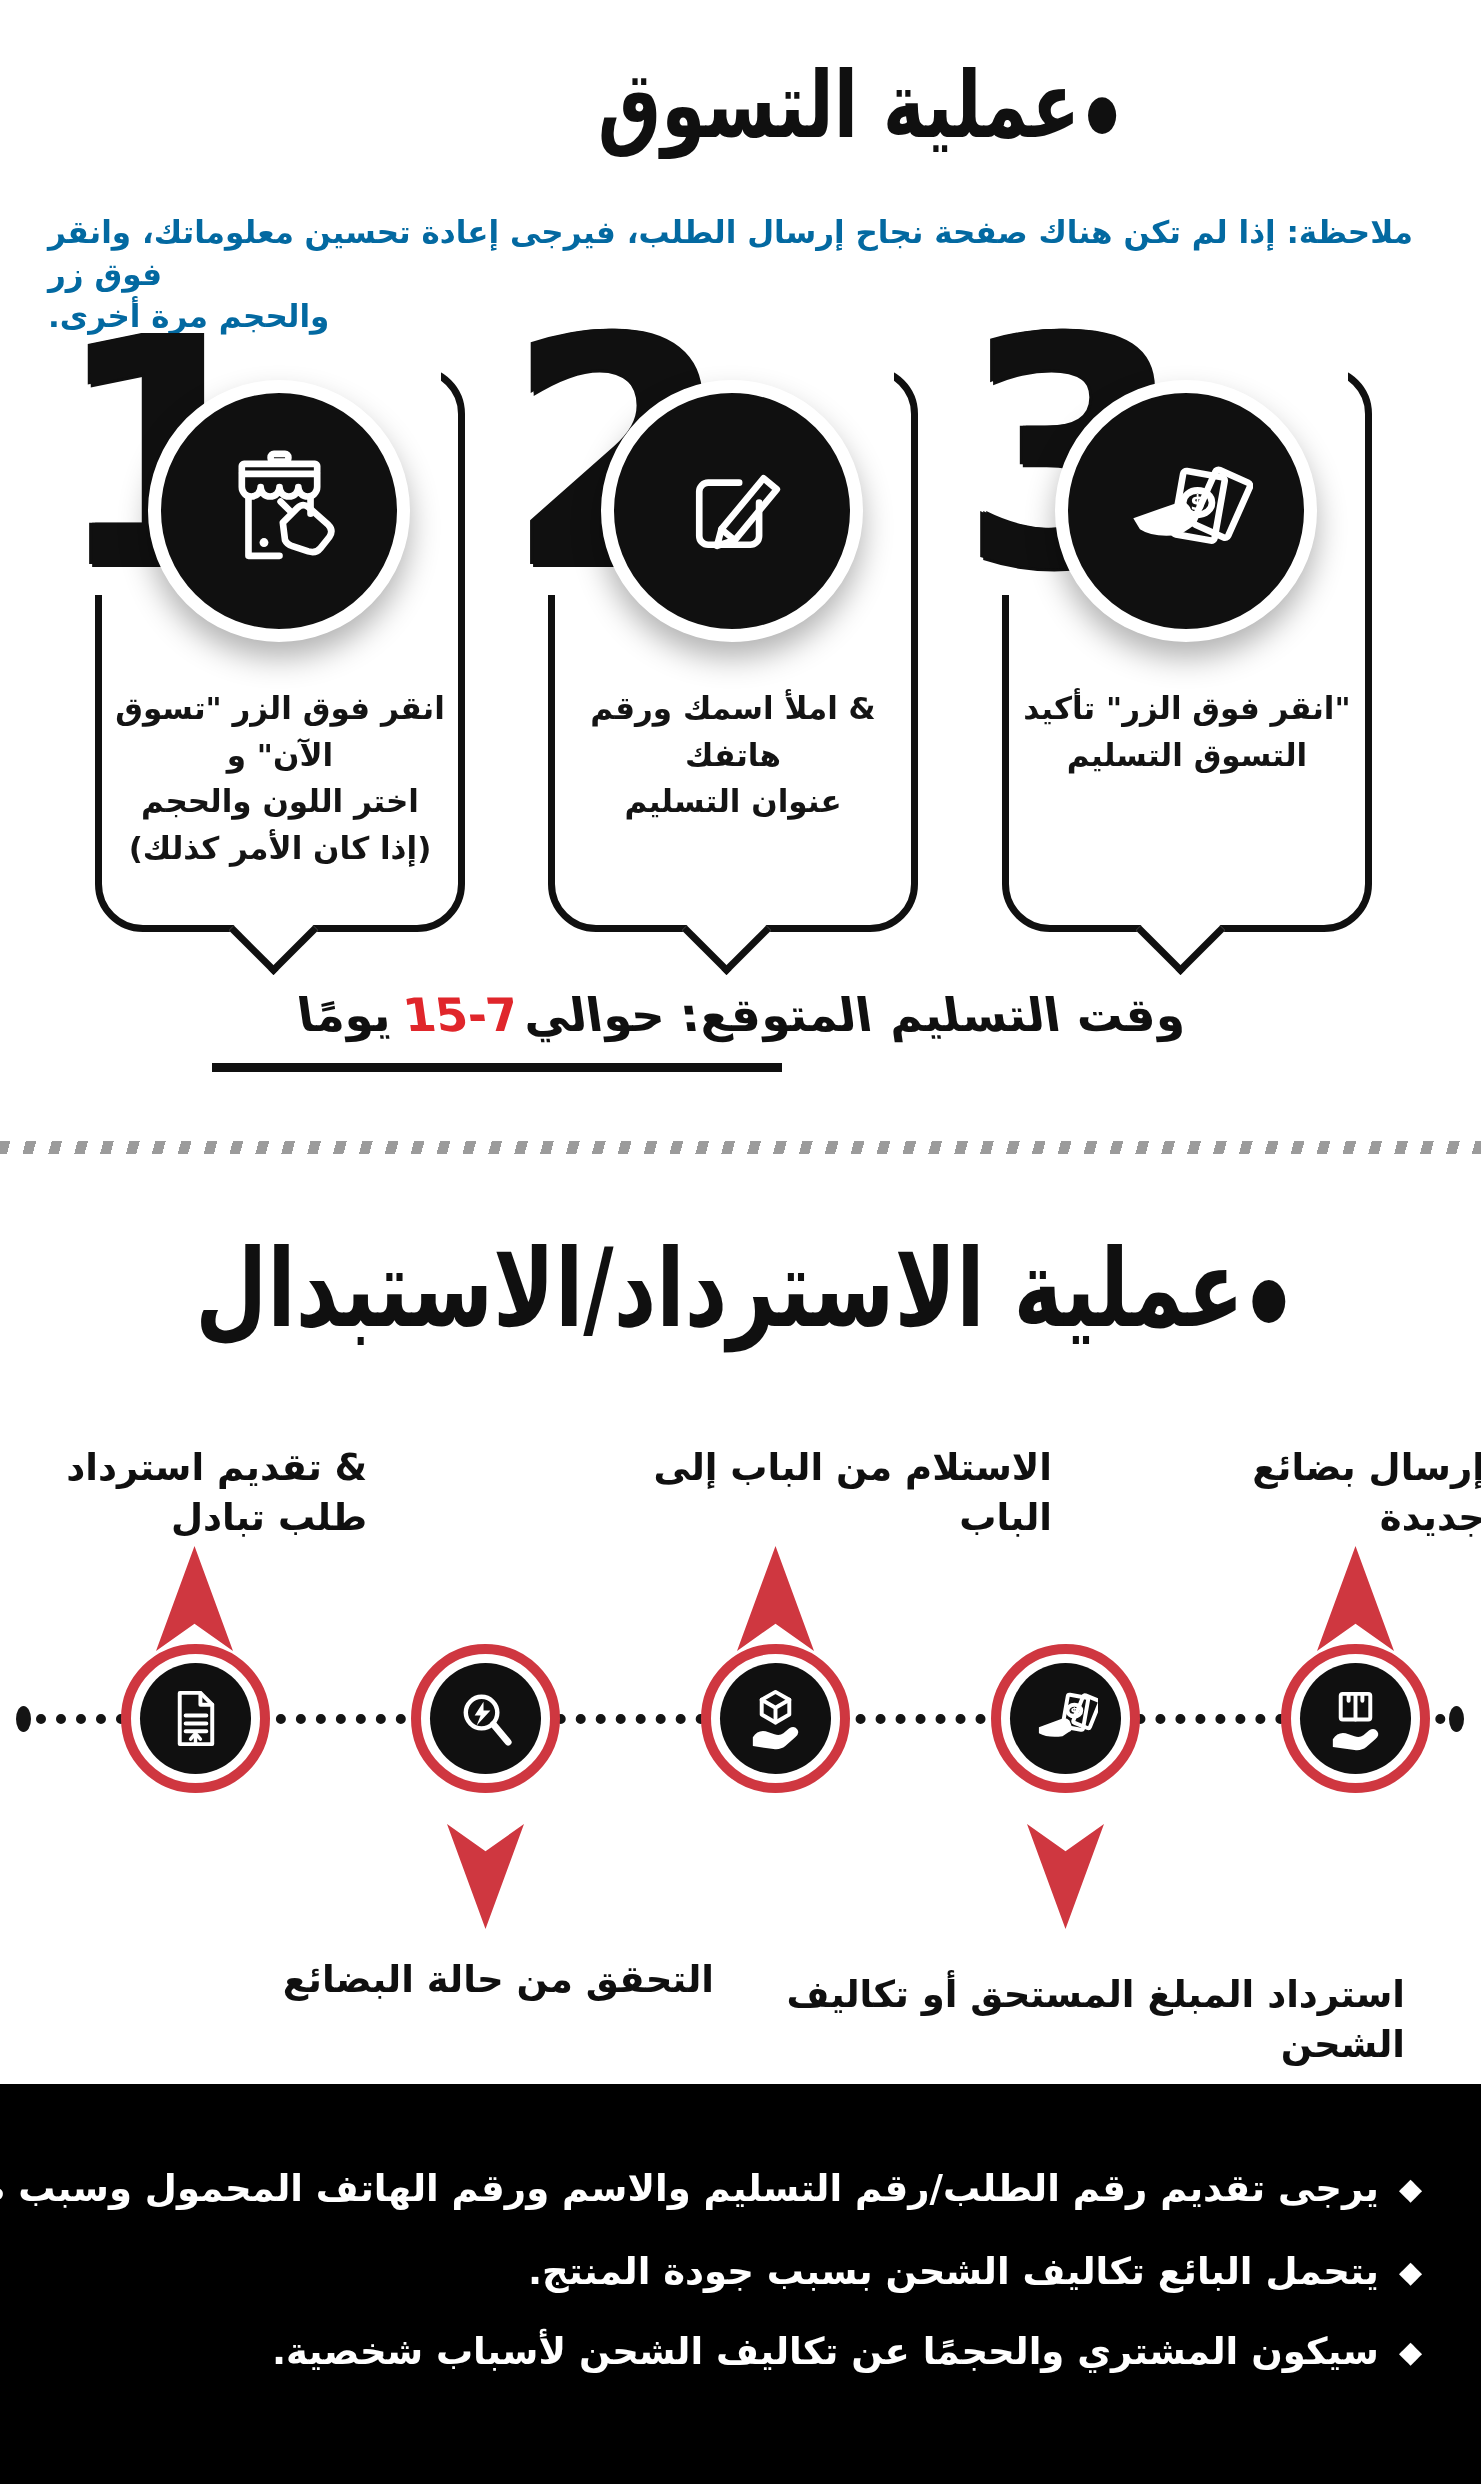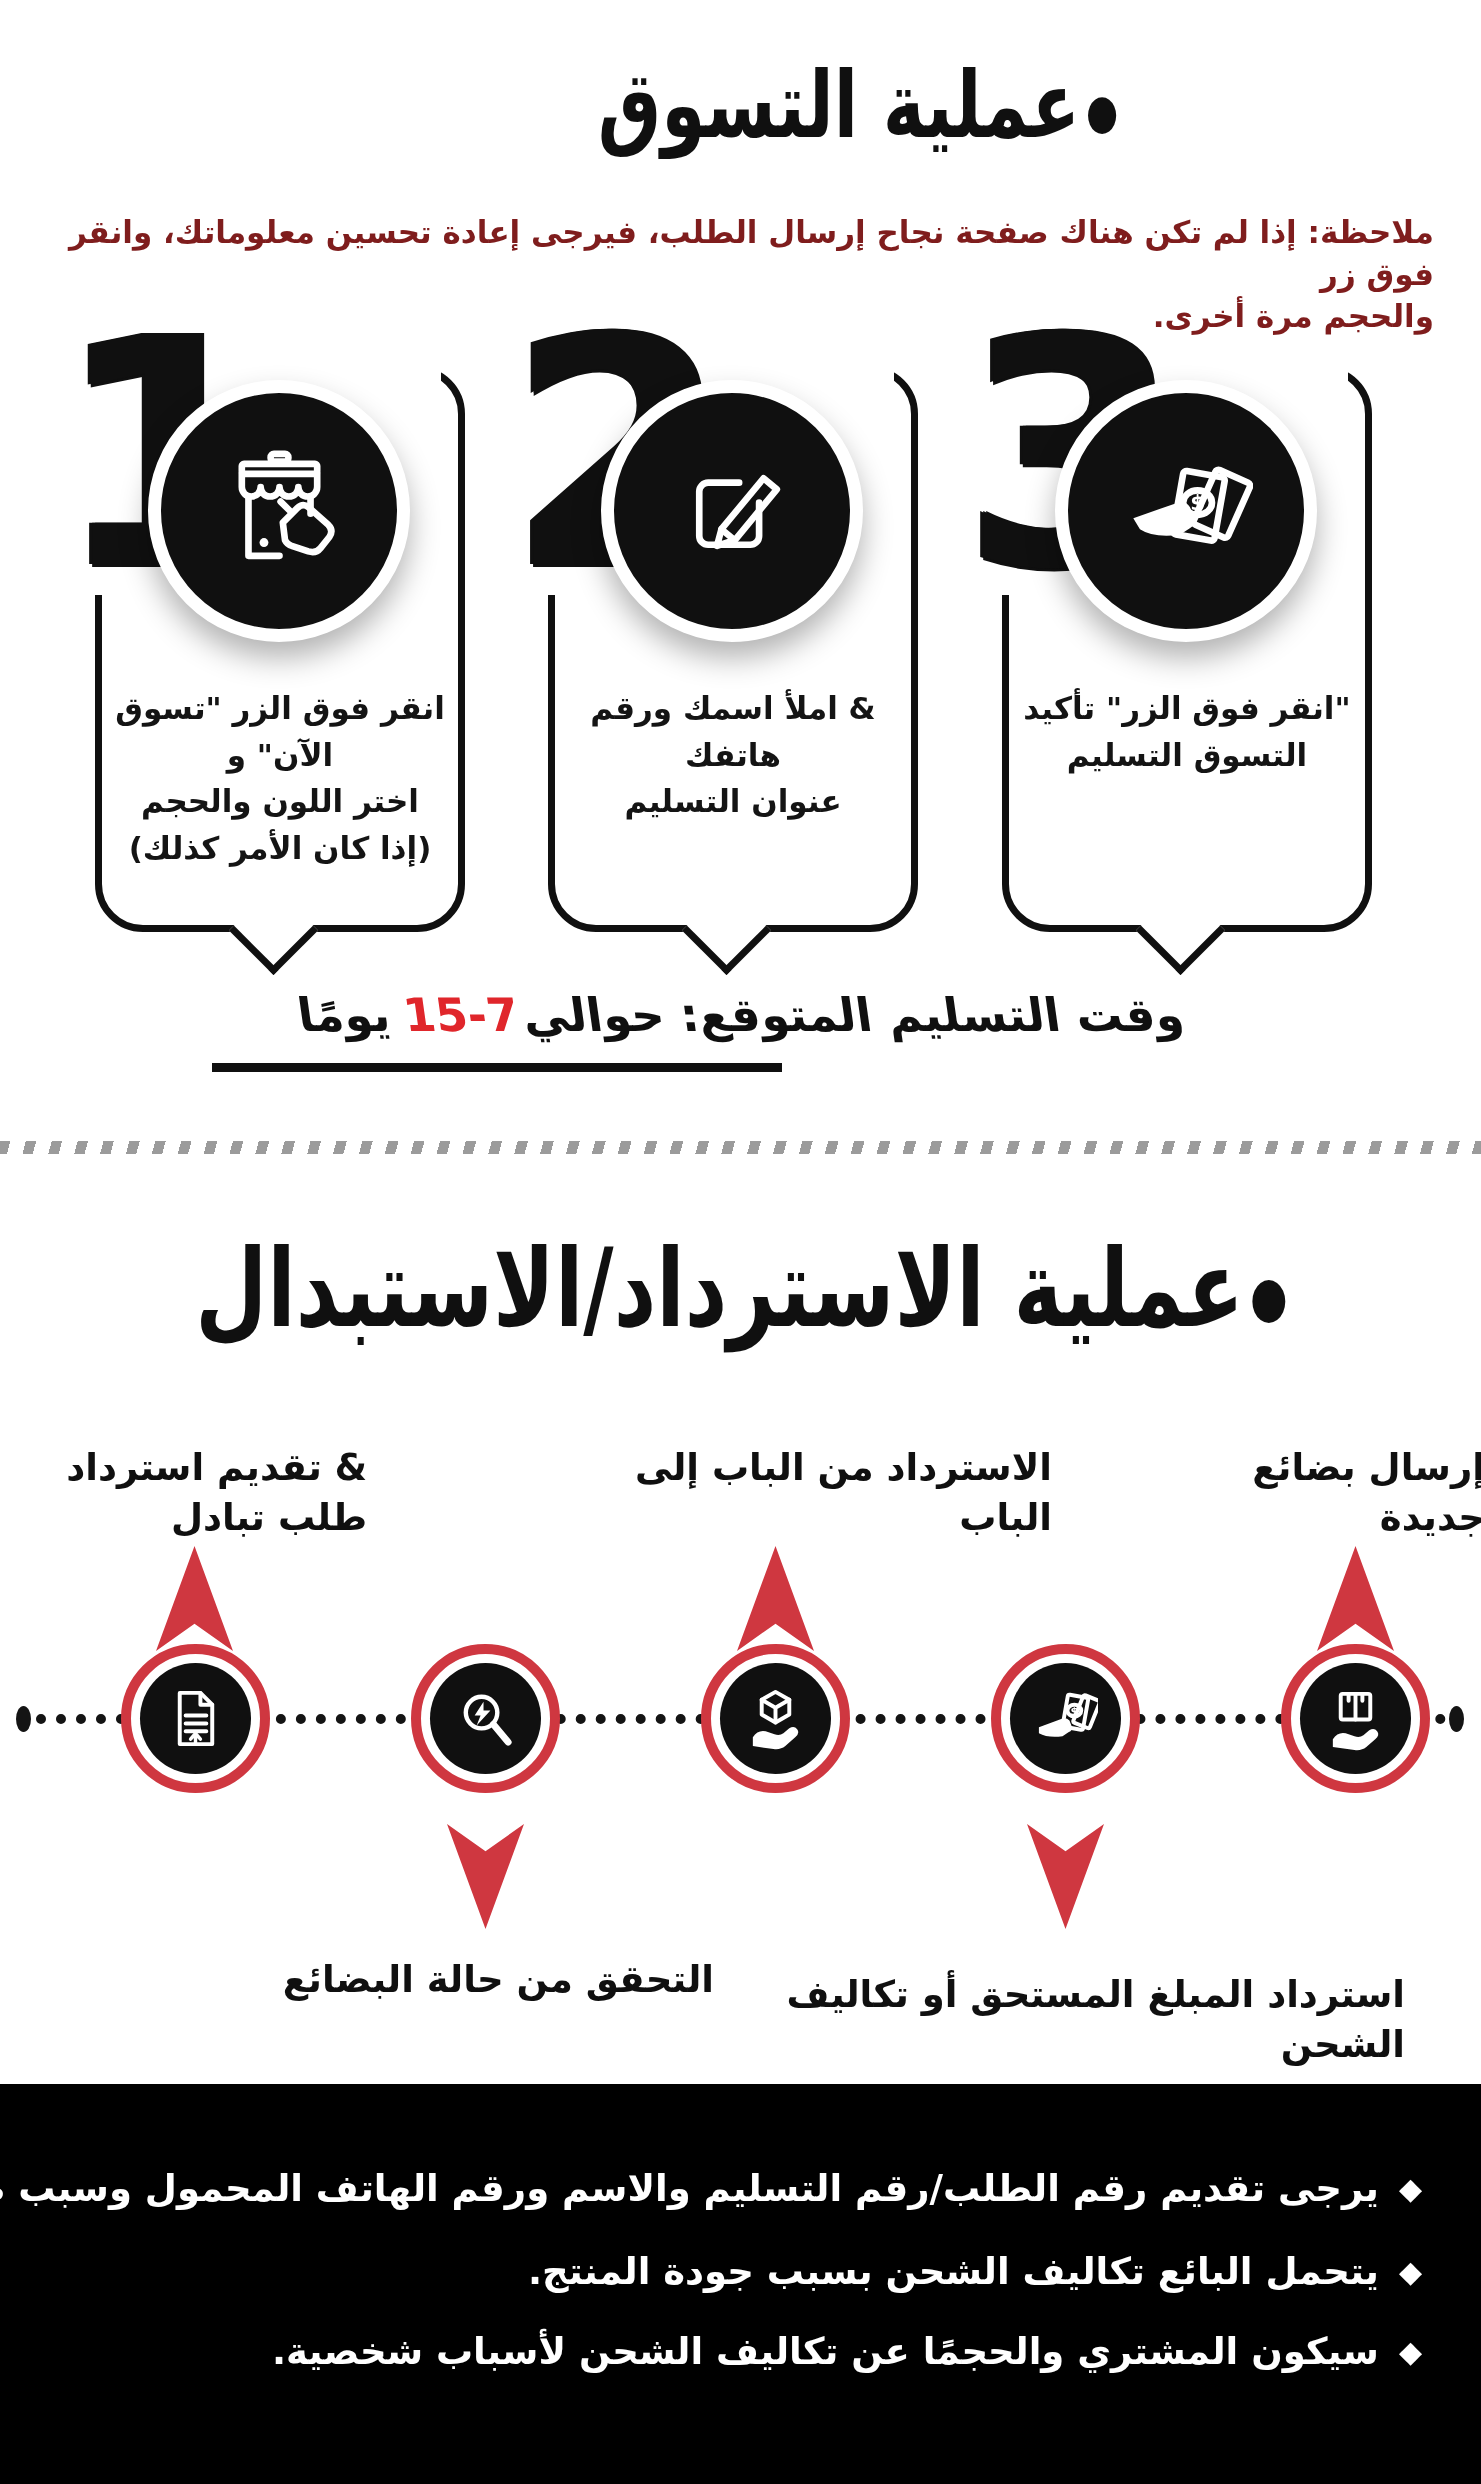--- a/index.html
+++ b/index.html
@@ -9,22 +9,22 @@
 
   
   .big-title{font-weight:bold;color:#101010;text-align:center;
              transform:scaleY(1.3);transform-origin:center top;
              letter-spacing:-2px;white-space:nowrap;direction:rtl;}
   .title-bullet{display:inline-block;font-size:0.52em;vertical-align:0.18em;margin-left:6px;}
   #title1{top:51px;left:362px;width:990px;font-size:71px;}
   #title2{top:1226px;left:77px;width:1327px;font-size:83px;}
 
   
-  #note{top:212px;left:48px;width:1386px;text-align:right;direction:rtl;
-        color:#7f1d1d;font-weight:bold;font-size:31px;line-height:1.35;}
+  #note{top:212px;left:48px;width:1386px;text-align:left;direction:rtl;
+        color:#0369a1;font-weight:bold;font-size:31px;line-height:1.35;}
 
   
   .step{position:absolute;top:366px;width:370px;height:665px;}
   .bubble{position:absolute;top:0;left:0;right:0;height:566px;background:#fff;
           border:7px solid #101010;border-radius:48px;box-sizing:border-box;}
   .tail{position:absolute;top:533px;left:147px;width:63px;height:63px;background:#fff;
         border-right:7px solid #101010;border-bottom:7px solid #101010;
         transform:rotate(45deg);box-sizing:border-box;}
   .numwrap{position:absolute;top:-30px;left:-42px;width:388px;height:259px;background:#fff;}
   .stepnum{position:absolute;top:-40px;left:2px;font-size:317px;line-height:1;
@@ -165,21 +165,21 @@
 </div>
 <div id="underline" class="abs"></div>
 
 <div id="divider" class="abs"></div>
 
 <div id="title2" class="abs big-title">
   <span class="title-bullet">●</span><span>عملية الاسترداد/الاستبدال</span>
 </div>
 
 <div id="tl-top-right" class="tl-label">إرسال بضائع جديدة</div>
-<div id="tl-top-mid" class="tl-label">الاسترداد من الباب إلى الباب</div>
+<div id="tl-top-mid" class="tl-label">الاستلام من الباب إلى الباب</div>
 <div id="tl-top-left" class="tl-label">
   <div>&amp; تقديم استرداد</div>
   <div>طلب تبادل</div>
 </div>
 
 <div class="arrow-up abs" style="top:1546px;left:156px;"></div>
 <div class="arrow-up abs" style="top:1546px;left:737px;"></div>
 <div class="arrow-up abs" style="top:1546px;left:1317px;"></div>
 
 <div id="dotline" class="abs"></div>

